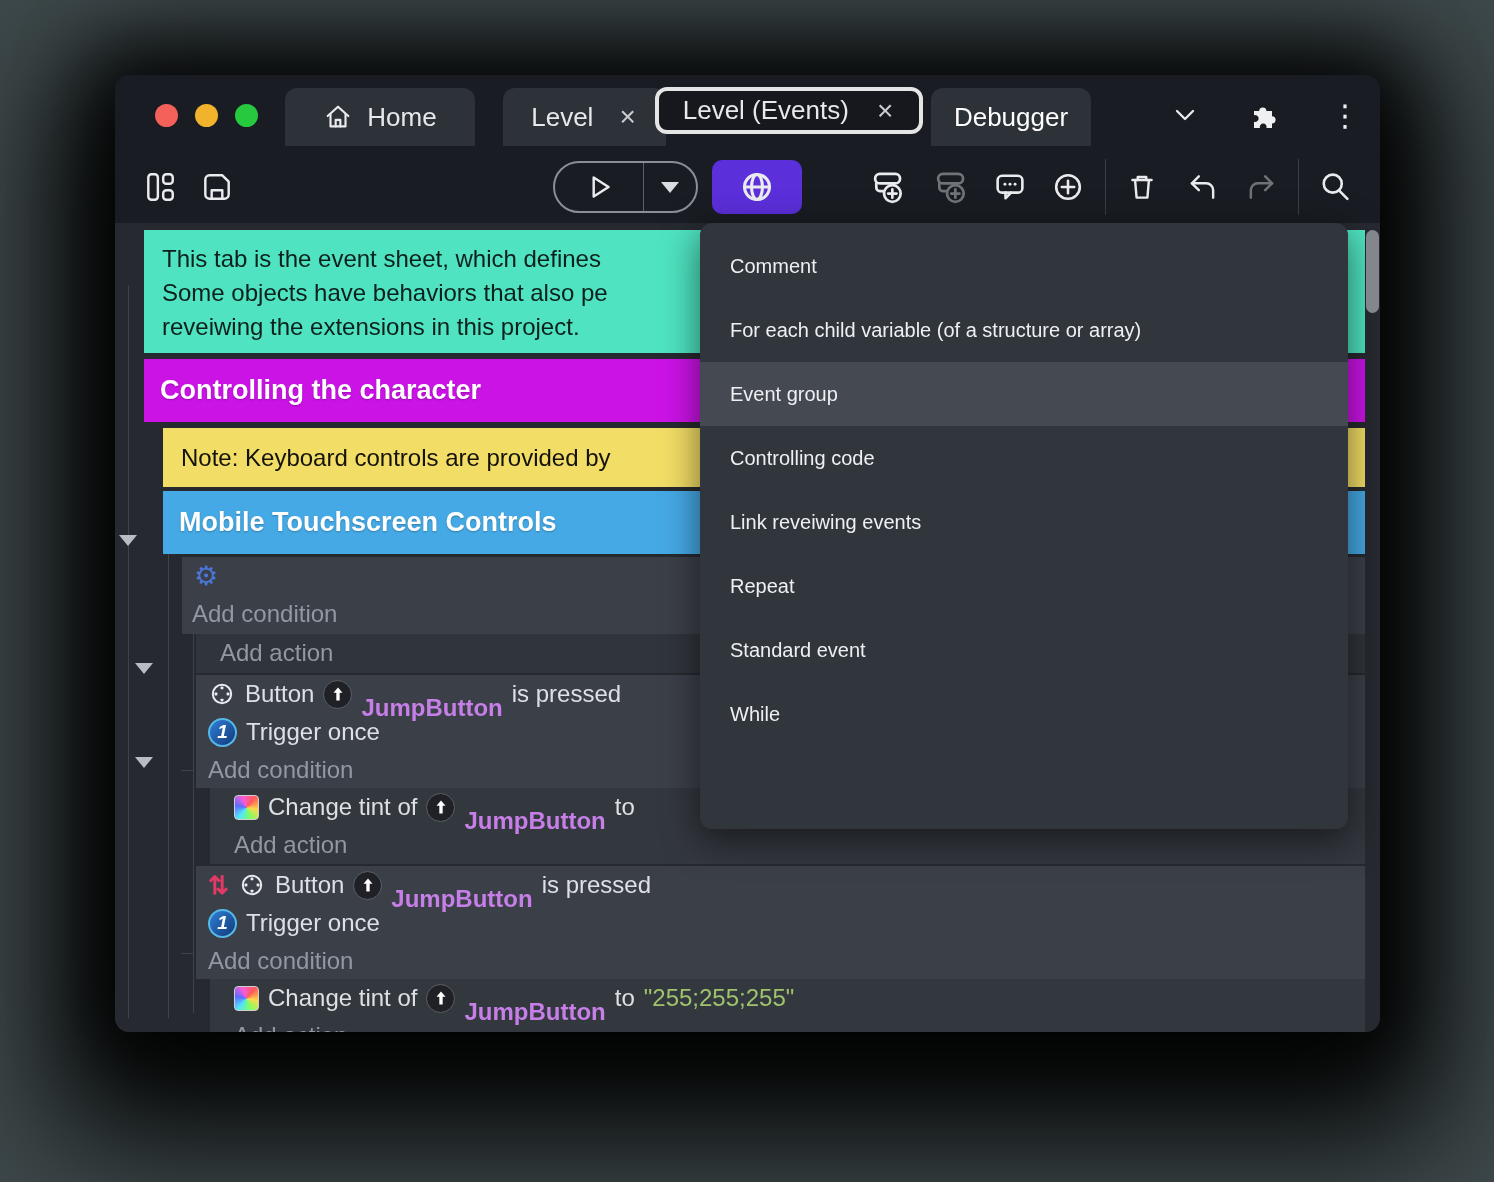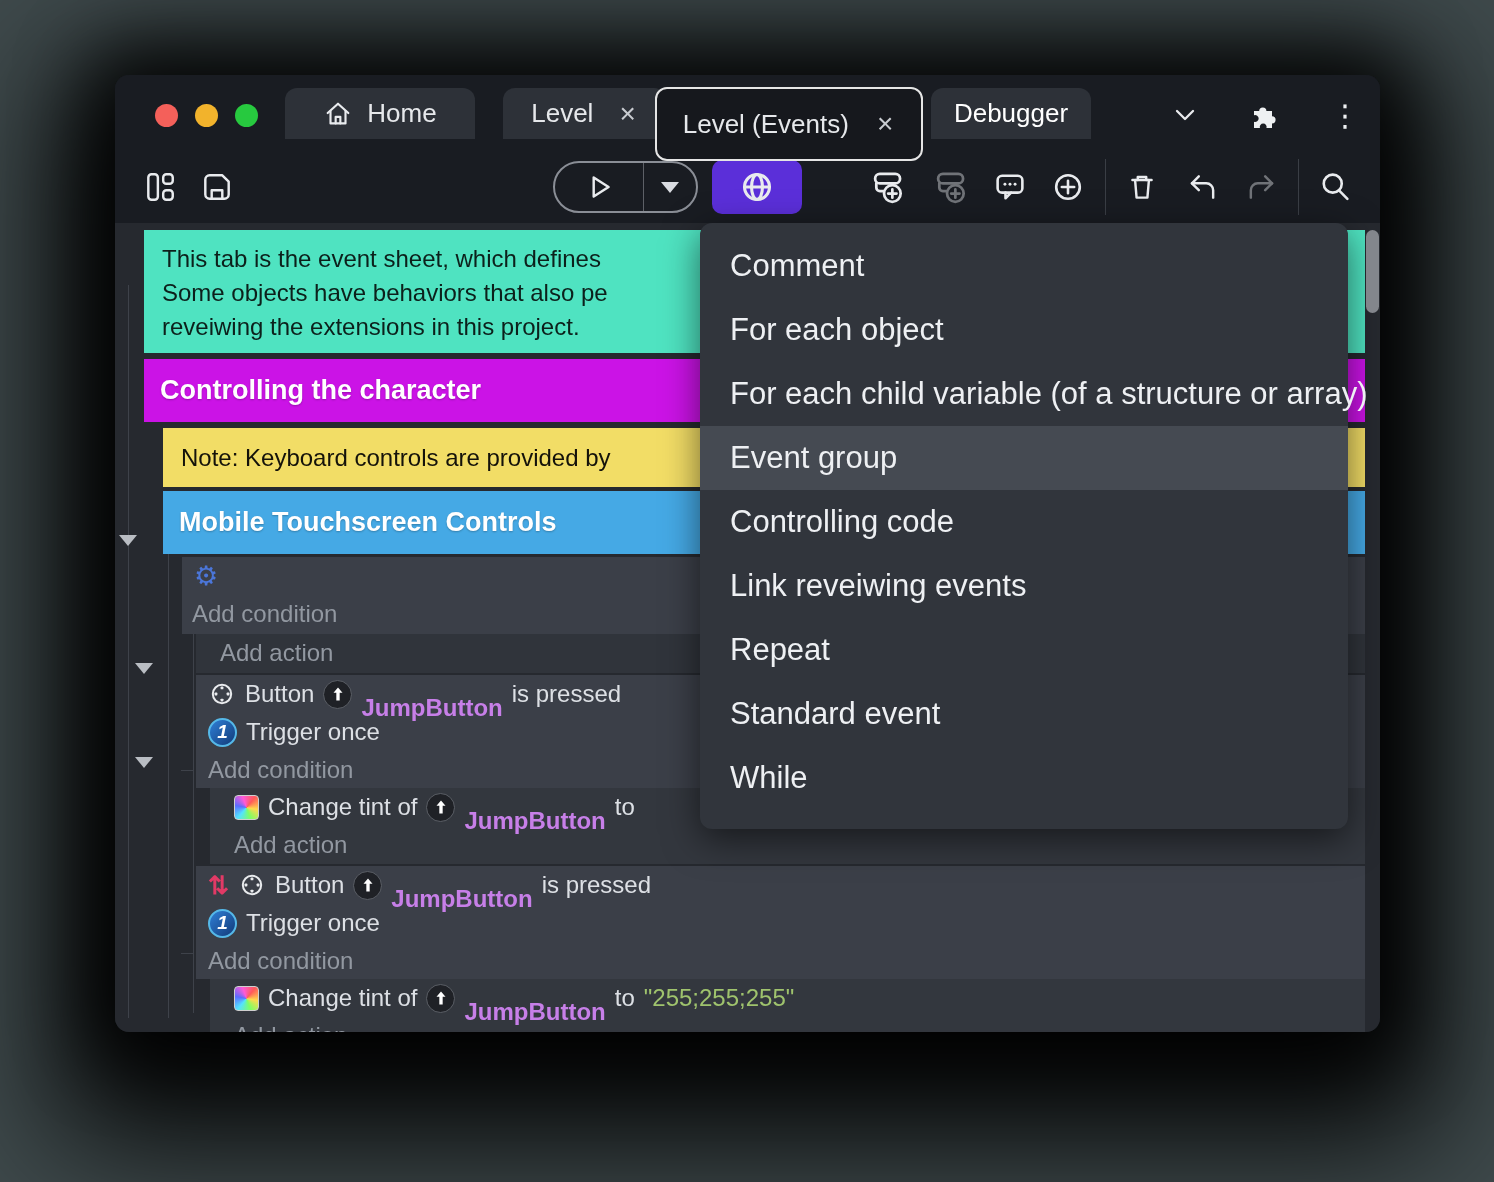--- a/index.html
+++ b/index.html
@@ -14,27 +14,27 @@
     background:#191c22; border-radius:14px; overflow:hidden;
     box-shadow:0 50px 130px 60px rgba(0,0,0,0.92), 0 0 70px 25px rgba(0,0,0,0.75);
   }
   
   .titlebar { position:absolute; left:0; top:0; width:100%; height:76px; background:#191c22; }
   .light { position:absolute; top:29px; width:23px; height:23px; border-radius:50%; }
   .light.red { left:40px; background:#f4605a; }
   .light.yellow { left:80px; background:#f2b32c; }
   .light.green { left:120px; background:#27c93f; }
   .tab {
-    position:absolute; top:13px; height:51px; border-radius:12px 12px 0 0;
+    position:absolute; top:13px; height:58px; border-radius:12px 12px 0 0;
     background:#2d3138; display:flex; align-items:center; justify-content:center;
     gap:14px; color:#e6e8eb; font-size:26px; cursor:default;
   }
   .tab .close { color:#c9ccd1; font-size:28px; line-height:1; padding:0 2px; }
   .tab.active {
-    top:12px; height:74px; border-radius:12px; border:2px solid #e5e5e5;
+    top:12px; height:47px; border-radius:12px; border:4px solid #e5e5e5;
     background:#16181d; z-index:3;
   }
   .tab.dim { color:#ffffff; }
   .win-icon { position:absolute; top:18px; width:44px; height:44px; display:flex; align-items:center; justify-content:center; color:#e9ebee; }
   svg.ic { stroke:#e9ebee; stroke-width:2.3; fill:none; stroke-linecap:round; stroke-linejoin:round; }
   svg.ic.dim { opacity:.42; }
   
   .toolbar { position:absolute; left:0; top:76px; width:100%; height:72px; background:#191c22; }
   .tbtn { position:absolute; top:14px; width:44px; height:44px; display:flex; align-items:center; justify-content:center; border-radius:8px; }
   .tb-div { position:absolute; top:8px; width:1px; height:56px; background:#3a3e45; }
@@ -81,21 +81,21 @@
   .tint {
     width:25px; height:25px; border-radius:4px; border:1px solid #cfcfcf; flex:0 0 auto;
     background:conic-gradient(from 40deg,#ff5a5a,#ffd94d,#7dff66,#54e3ff,#5a6cff,#ff5ad8,#ff5a5a);
   }
   
   .menu {
     position:absolute; left:585px; top:148px; width:648px; height:606px;
     background:#31353c; border-radius:12px; box-shadow:0 10px 36px rgba(0,0,0,.55);
     padding-top:11px; z-index:5;
   }
-  .mi { height:64px; display:flex; align-items:center; padding:0 30px; font-size:31px; color:#eef0f3; white-space:nowrap; }
+  .mi { height:64px; display:flex; align-items:center; padding:0 30px; font-size:20px; color:#eef0f3; white-space:nowrap; }
   .mi.selected { background:#454a52; }
   
   .vscroll { position:absolute; left:1251px; top:155px; width:13px; height:83px; border-radius:7px; background:#83868c; z-index:6; }
 </style>
 </head>
 <body>
 
 <div class="window">
 
   <div class="titlebar">
@@ -355,21 +355,20 @@
         <span class="objname">JumpButton</span>
         <span>to</span>
         <span class="strval">"255;255;255"</span>
       </div>
       <div class="cline muted indent">Add action</div>
     </div>
   </div>
 
   <div class="menu">
     <div class="mi">Comment</div>
-    <div class="mi">For each object</div>
     <div class="mi">For each child variable (of a structure or array)</div>
     <div class="mi selected">Event group</div>
     <div class="mi">Controlling code</div>
     <div class="mi">Link reveiwing events</div>
     <div class="mi">Repeat</div>
     <div class="mi">Standard event</div>
     <div class="mi">While</div>
   </div>
 
   <div class="vscroll"></div>

